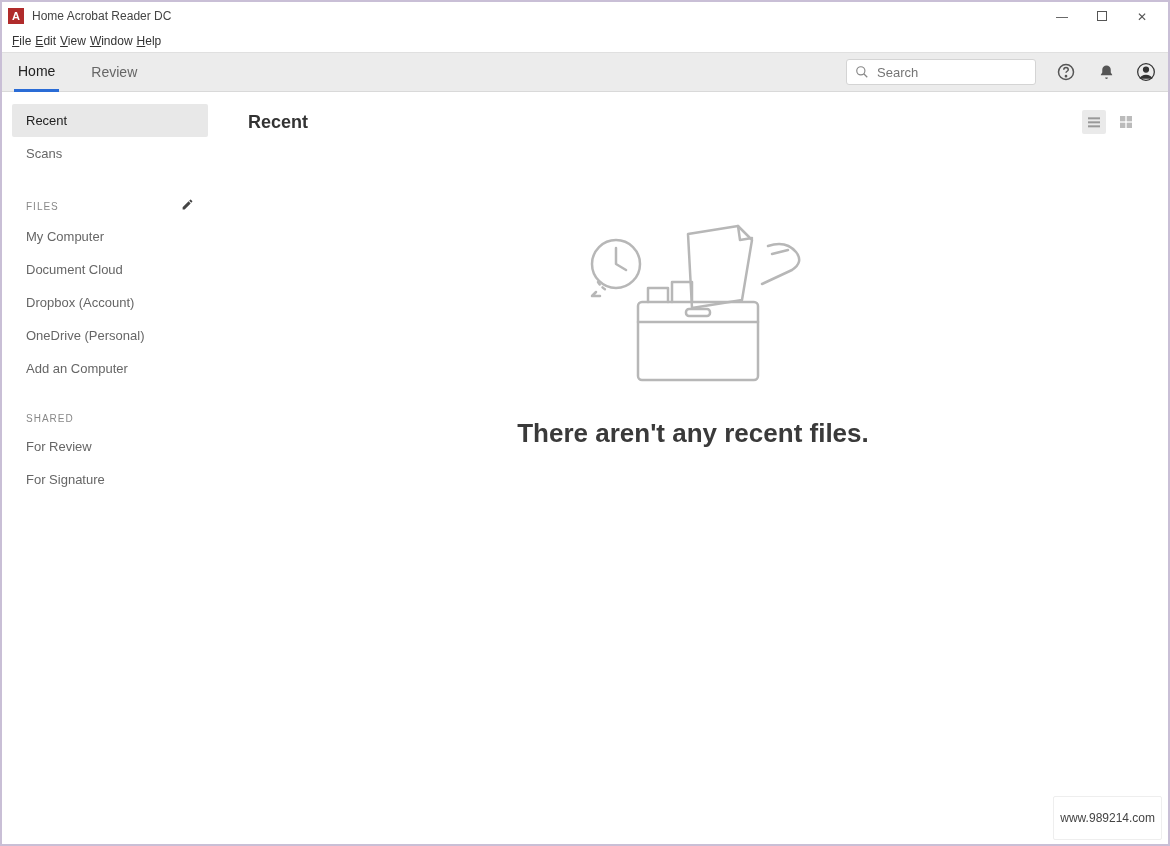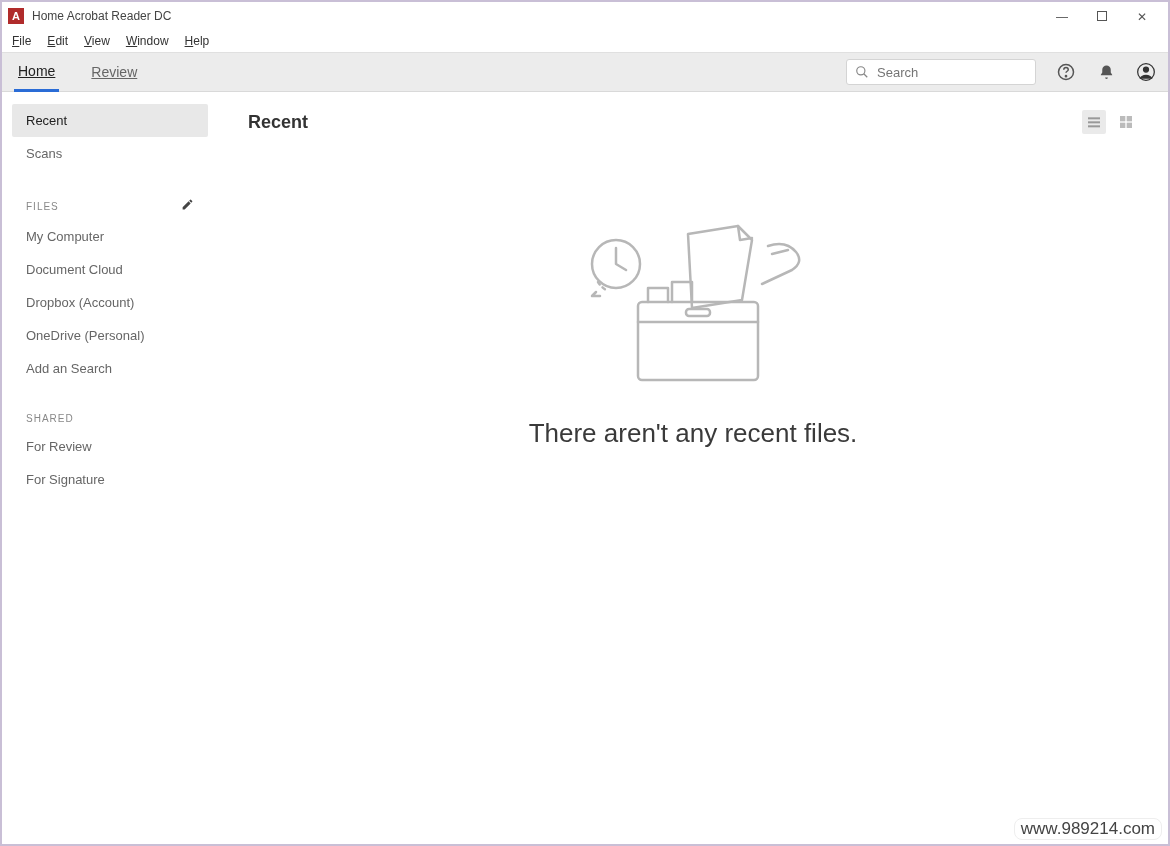--- a/index.html
+++ b/index.html
@@ -24,33 +24,33 @@
     color: #fff; font-size: 11px; font-weight: bold;
   }
   .titlebar .spacer { flex: 1; }
   .win-ctrl { width: 40px; text-align: center; font-size: 14px; color: #555; cursor: default; }
   .win-ctrl.min::before { content: "—"; font-size: 12px; }
   .win-ctrl.max { display:flex; align-items:center; justify-content:center; }
   .win-ctrl.max span { display:inline-block; width:10px; height:10px; border:1px solid #555; }
   .win-ctrl.close::before { content: "✕"; font-size: 12px; }
 
   .menubar {
-    height: 22px; display: flex; align-items: center; gap: 16px;
+    height: 22px; display: flex; align-items: center; gap: 4px;
     padding: 0 10px; font-size: 12px; color: #333;
     background: #fff;
   }
   .menubar span { cursor: default; }
   .menubar .u { text-decoration: underline; }
 
   .toolbar {
     height: 40px; background: #ececec; border-top: 1px solid #e0e0e0; border-bottom: 1px solid #d9d9d9;
     display: flex; align-items: center; padding: 0 12px;
   }
   .toolbar .tab {
-    font-size: 14px; color: #666; padding: 10px 4px; margin-right: 28px; cursor: default; text-decoration: underline;
+    font-size: 14px; color: #666; padding: 10px 4px; margin-right: 28px; cursor: default;
   }
   .toolbar .tab.active { color: #222; border-bottom: 3px solid #2a6cd6; font-weight: 500; }
   .toolbar .spacer { flex: 1; }
   .search {
     display: flex; align-items: center; background: #fff; border: 1px solid #d4d4d4;
     border-radius: 3px; width: 190px; height: 26px; padding: 0 8px;
   }
   .search svg { flex-shrink: 0; }
   .search input { border: none; outline: none; font-size: 13px; margin-left: 8px; width: 100%; color: #555; background: transparent; }
   .toolbar .ticon {
@@ -83,27 +83,27 @@
   .view-toggle { display: flex; gap: 8px; }
   .view-btn { width: 24px; height: 24px; display:flex; align-items:center; justify-content:center; border-radius: 2px; cursor: default; }
   .view-btn.active { background: #eaeaea; }
   .view-btn svg { display:block; }
 
   .empty {
     flex: 1; display:flex; flex-direction:column; align-items:center; justify-content:flex-start;
     padding-top: 90px; color: #444;
   }
   .empty-illus { width: 250px; height: 170px; margin-bottom: 24px; }
-  .empty h2 { font-size: 26px; font-weight: 400; color: #3a3a3a; margin-bottom: 10px; }
+  .empty h2 { font-size: 26px; font-weight: 700; color: #3a3a3a; margin-bottom: 10px; }
   .empty p { font-size: 13px; color: #9a9a9a; font-style: italic; }
 
   .watermark {
     position: absolute; bottom: 4px; right: 6px;
     background: rgba(255,255,255,0.85); border: 1px solid #eee;
-    padding: 0 6px; font-size: 17px; color: #444; border-radius: 8px;
+    padding: 14px 6px; font-size: 12px; color: #444; border-radius: 2px;
   }
 </style>
 </head>
 <body>
 
 <div class="window">
 
   <div class="titlebar">
     <div class="app-icon">A</div>
     <div>Home Acrobat Reader DC</div>
@@ -166,21 +166,21 @@
         <span class="pencil">
           <svg width="13" height="13" viewBox="0 0 24 24" fill="#444">
               <path d="M3 17.25V21h3.75L17.81 9.94l-3.75-3.75L3 17.25zM20.71 7.04a1 1 0 000-1.41l-2.34-2.34a1 1 0 00-1.41 0l-1.83 1.83 3.75 3.75 1.83-1.83z"></path>
             </svg>
         </span>
       </div>
       <div class="sb-item">My Computer</div>
       <div class="sb-item">Document Cloud</div>
       <div class="sb-item">Dropbox (Account)</div>
       <div class="sb-item">OneDrive (Personal)</div>
-      <div class="sb-item">Add an Search</div>
+      <div class="sb-item">Add an Computer</div>
 
       <div class="sb-heading">
         <span>SHARED</span>
       </div>
       <div class="sb-item">For Review</div>
       <div class="sb-item">For Signature</div>
     </div>
 
     <div class="main">
       <div class="main-header">

